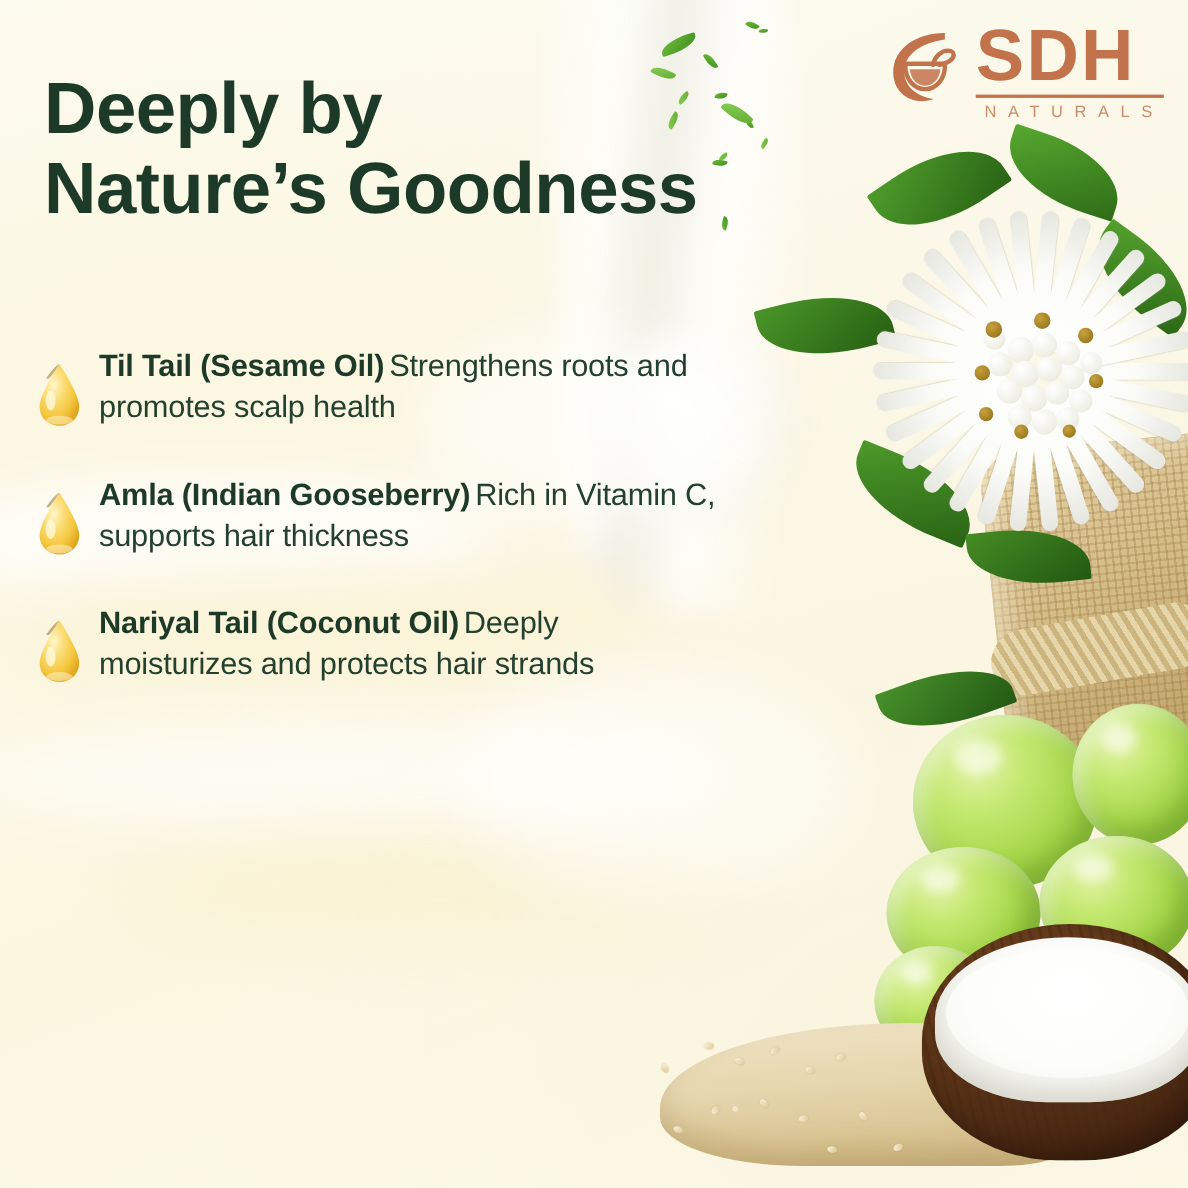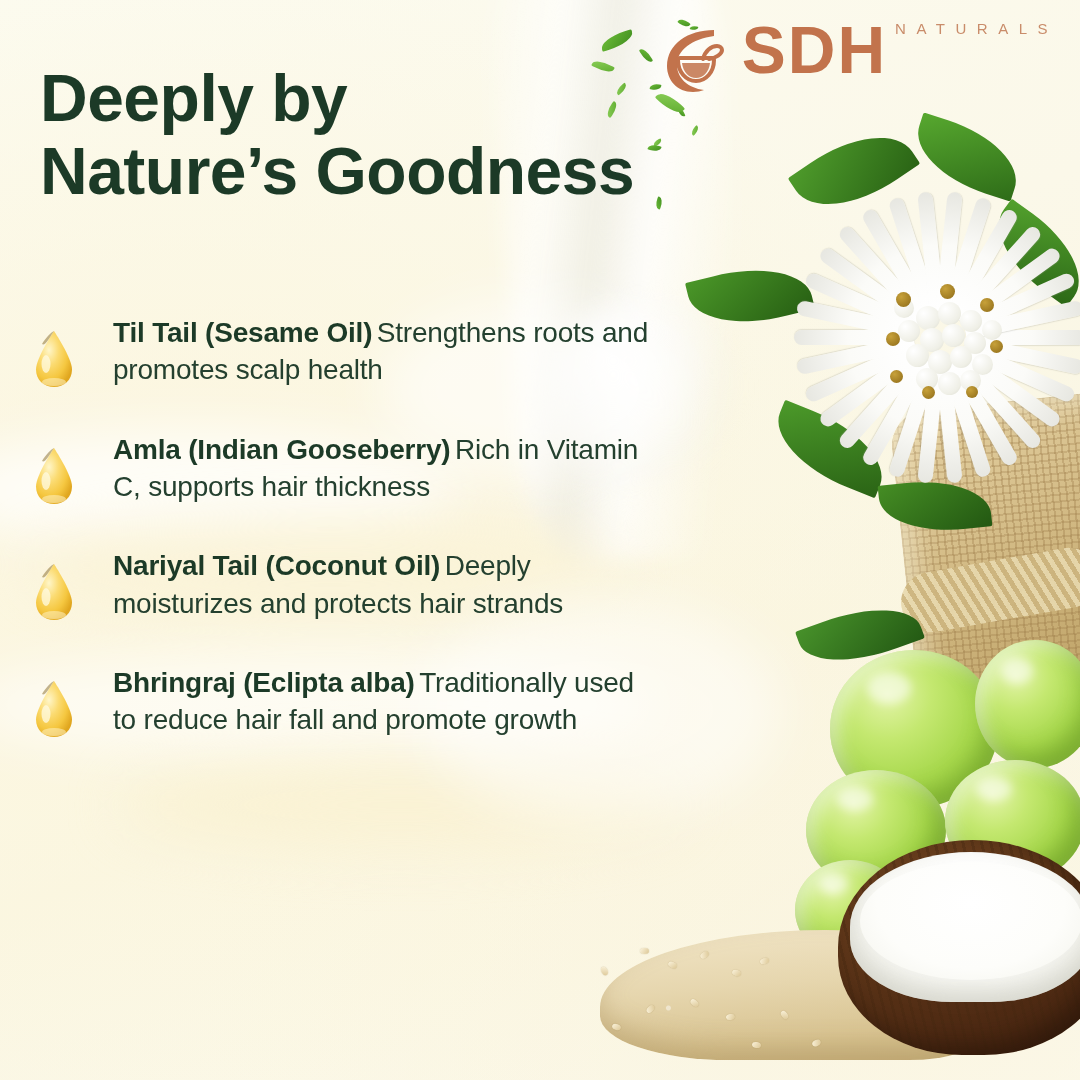--- a/index.html
+++ b/index.html
@@ -40,21 +40,21 @@
   
   .leaf{ position:absolute; background:linear-gradient(140deg,#6FBF3A,#3E8B1E); border-radius:80% 8% 80% 8%; }
   .leaf.pale{ background:linear-gradient(140deg,#8FD25C,#5BA82C); }
 
   
   .logo{
     position:absolute; right:22px; top:20px;
     display:flex; align-items:flex-start; gap:10px;
   }
   .logo-mark{ width:74px; height:74px; flex:none; margin-top:4px; }
-  .logo-text{ display:flex; flex-direction:row; align-items:stretch; }
+  .logo-text{ display:flex; flex-direction:column; align-items:stretch; }
   .logo-word{
     font-size:66px; font-weight:bold; letter-spacing:2px; line-height:.92;
     color:#C2734C; font-family:"Liberation Sans", sans-serif;
   }
   .logo-rule{ height:3px; background:#C2734C; margin:5px 0 4px 0; width:100%; }
   .logo-sub{
     font-size:15px; letter-spacing:10.5px; color:#C98C6A; font-weight:normal;
     text-align:right; padding-left:8px;
   }
 
@@ -64,21 +64,21 @@
     font-size:66px; font-weight:bold; line-height:1.10;
     color:#1C3A27; letter-spacing:-.5px; max-width:740px;
   }
   .headline span{ display:block; }
 
   
   .benefits{ position:absolute; left:32px; top:312px; width:620px; }
   .benefit{ position:relative; display:flex; gap:14px; margin-bottom:40px; }
   .benefit:last-child{ margin-bottom:0; }
   .drop{ width:44px; height:58px; flex:none; margin-top:18px; }
-  .benefit-text{ padding-top:2px;margin-left:23px; }
+  .benefit-text{ padding-top:2px; }
   .b-title{
     font-size:28px; font-weight:bold; color:#1C3A27;
     line-height:1.30; letter-spacing:-.2px; margin-bottom:2px;
   }
   .b-desc{
     font-size:28px; font-weight:normal; color:#24402F;
     line-height:1.33; letter-spacing:-.2px; max-width:545px;
   }
 
   
@@ -375,29 +375,15 @@
           <path d="M10 14c3-5 9-12 12-13-6 9-9 15-12 13z" fill="#7A5A12" opacity=".45"></path>
           <ellipse cx="22" cy="52" rx="12" ry="4" fill="#FFF3C2" opacity=".55"></ellipse>
         </svg>
       </span>
       <span class="benefit-text">
         <span class="b-title">Nariyal Tail (Coconut Oil)</span>
         <span class="b-desc">Deeply moisturizes and protects hair strands</span>
       </span>
     </div>
 
-    <div class="benefit">
-      <span class="drop">
-        <svg viewBox="0 0 44 58" width="44" height="58" aria-hidden="true">
-          <path d="M22 1C22 1 4 28 4 39.5 4 50 12 57 22 57s18-7 18-17.5C40 28 22 1 22 1z" fill="url(#dg1)"></path>
-          <ellipse cx="14" cy="34" rx="4.5" ry="9" fill="#FFFBE3" opacity=".75"></ellipse>
-          <path d="M10 14c3-5 9-12 12-13-6 9-9 15-12 13z" fill="#7A5A12" opacity=".45"></path>
-          <ellipse cx="22" cy="52" rx="12" ry="4" fill="#FFF3C2" opacity=".55"></ellipse>
-        </svg>
-      </span>
-      <span class="benefit-text">
-        <span class="b-title">Bhringraj (Eclipta alba)</span>
-        <span class="b-desc">Traditionally used to reduce hair fall and promote growth</span>
-      </span>
-    </div>
 
   </div>
 </div>
 
 </body></html>

